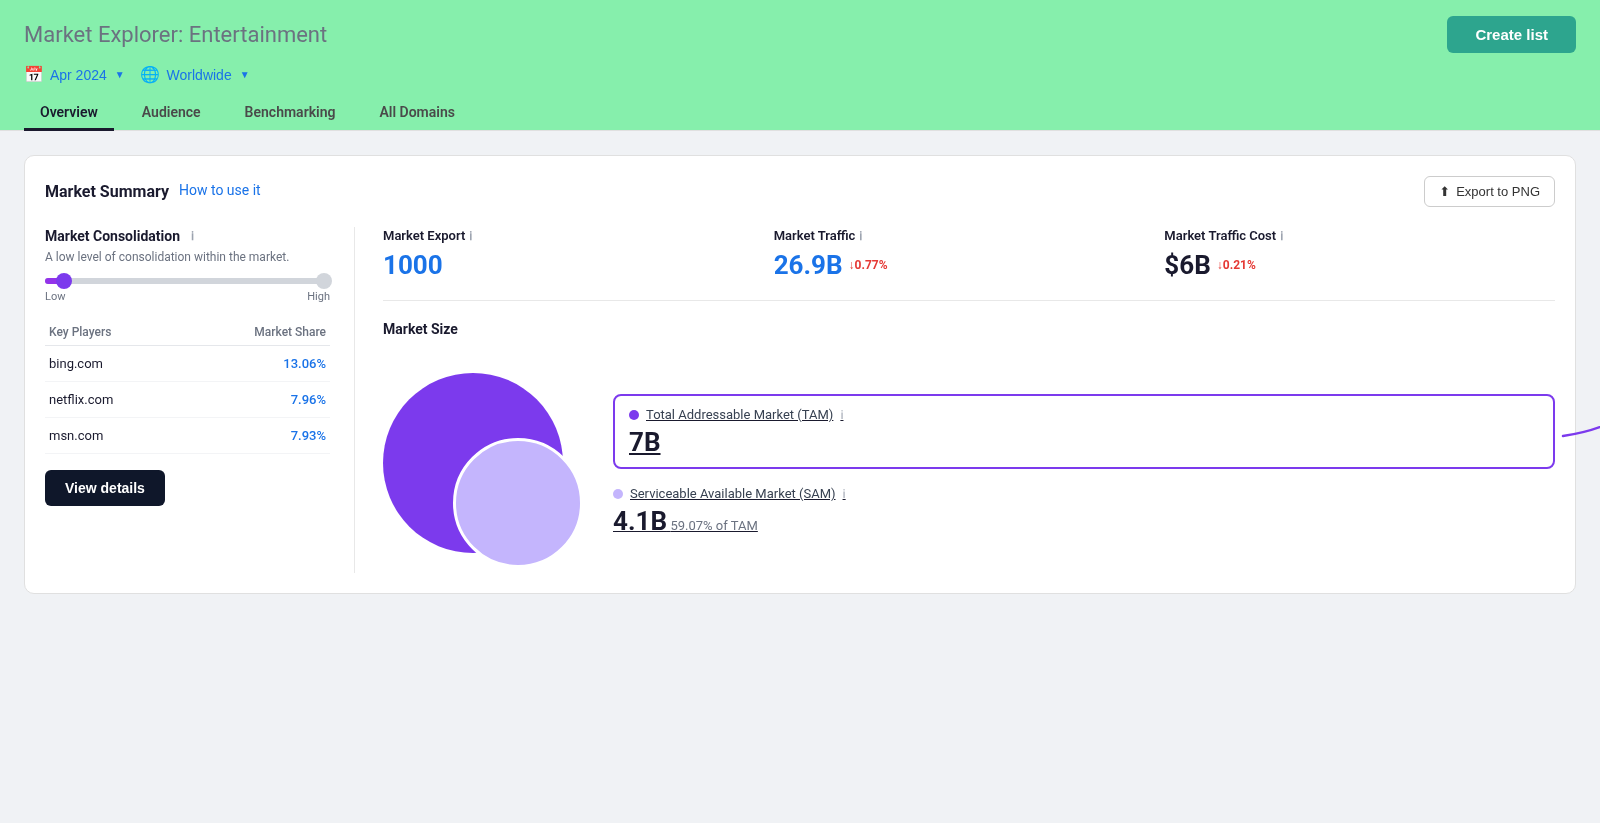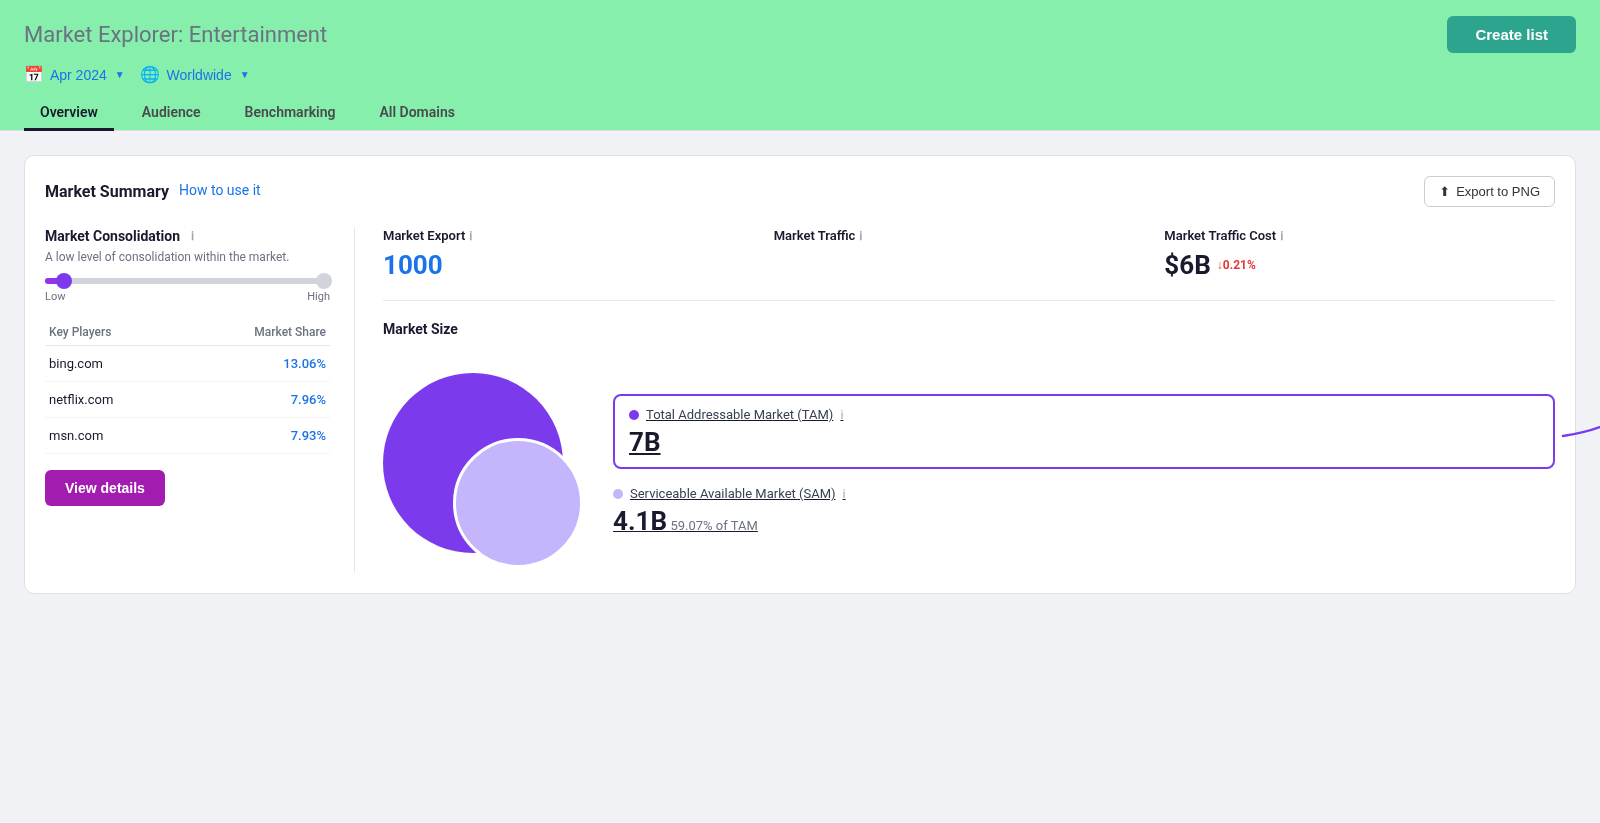--- a/index.html
+++ b/index.html
@@ -217,21 +217,21 @@
       padding: 10px 4px;
       font-size: 13px;
       border-bottom: 1px solid #f3f4f6;
     }
     .key-players-table tbody td:last-child {
       text-align: right;
       color: #1a73e8;
       font-weight: 500;
     }
     .view-details-btn {
-      background: #a21caf;
+      background: #0f172a;
       color: #fff;
       border: none;
       border-radius: 6px;
       padding: 10px 20px;
       font-size: 14px;
       font-weight: 600;
       cursor: pointer;
       margin-top: 16px;
     }
     .metrics-row {
@@ -461,20 +461,24 @@
               <span>Market Export</span>
               <span class="info-icon">ℹ</span>
             </div>
             <div class="metric-value">1000</div>
           </div>
           <div class="metric-block">
             <div class="metric-label">
               <span>Market Traffic</span>
               <span class="info-icon">ℹ</span>
             </div>
+            <div class="metric-value">
+              <span>26.9B</span>
+              <span class="metric-change">↓0.77%</span>
+            </div>
           </div>
           <div class="metric-block">
             <div class="metric-label">
               <span>Market Traffic Cost</span>
               <span class="info-icon">ℹ</span>
             </div>
             <div class="metric-value dark">
               <span>$6B</span>
               <span class="metric-change">↓0.21%</span>
             </div>

